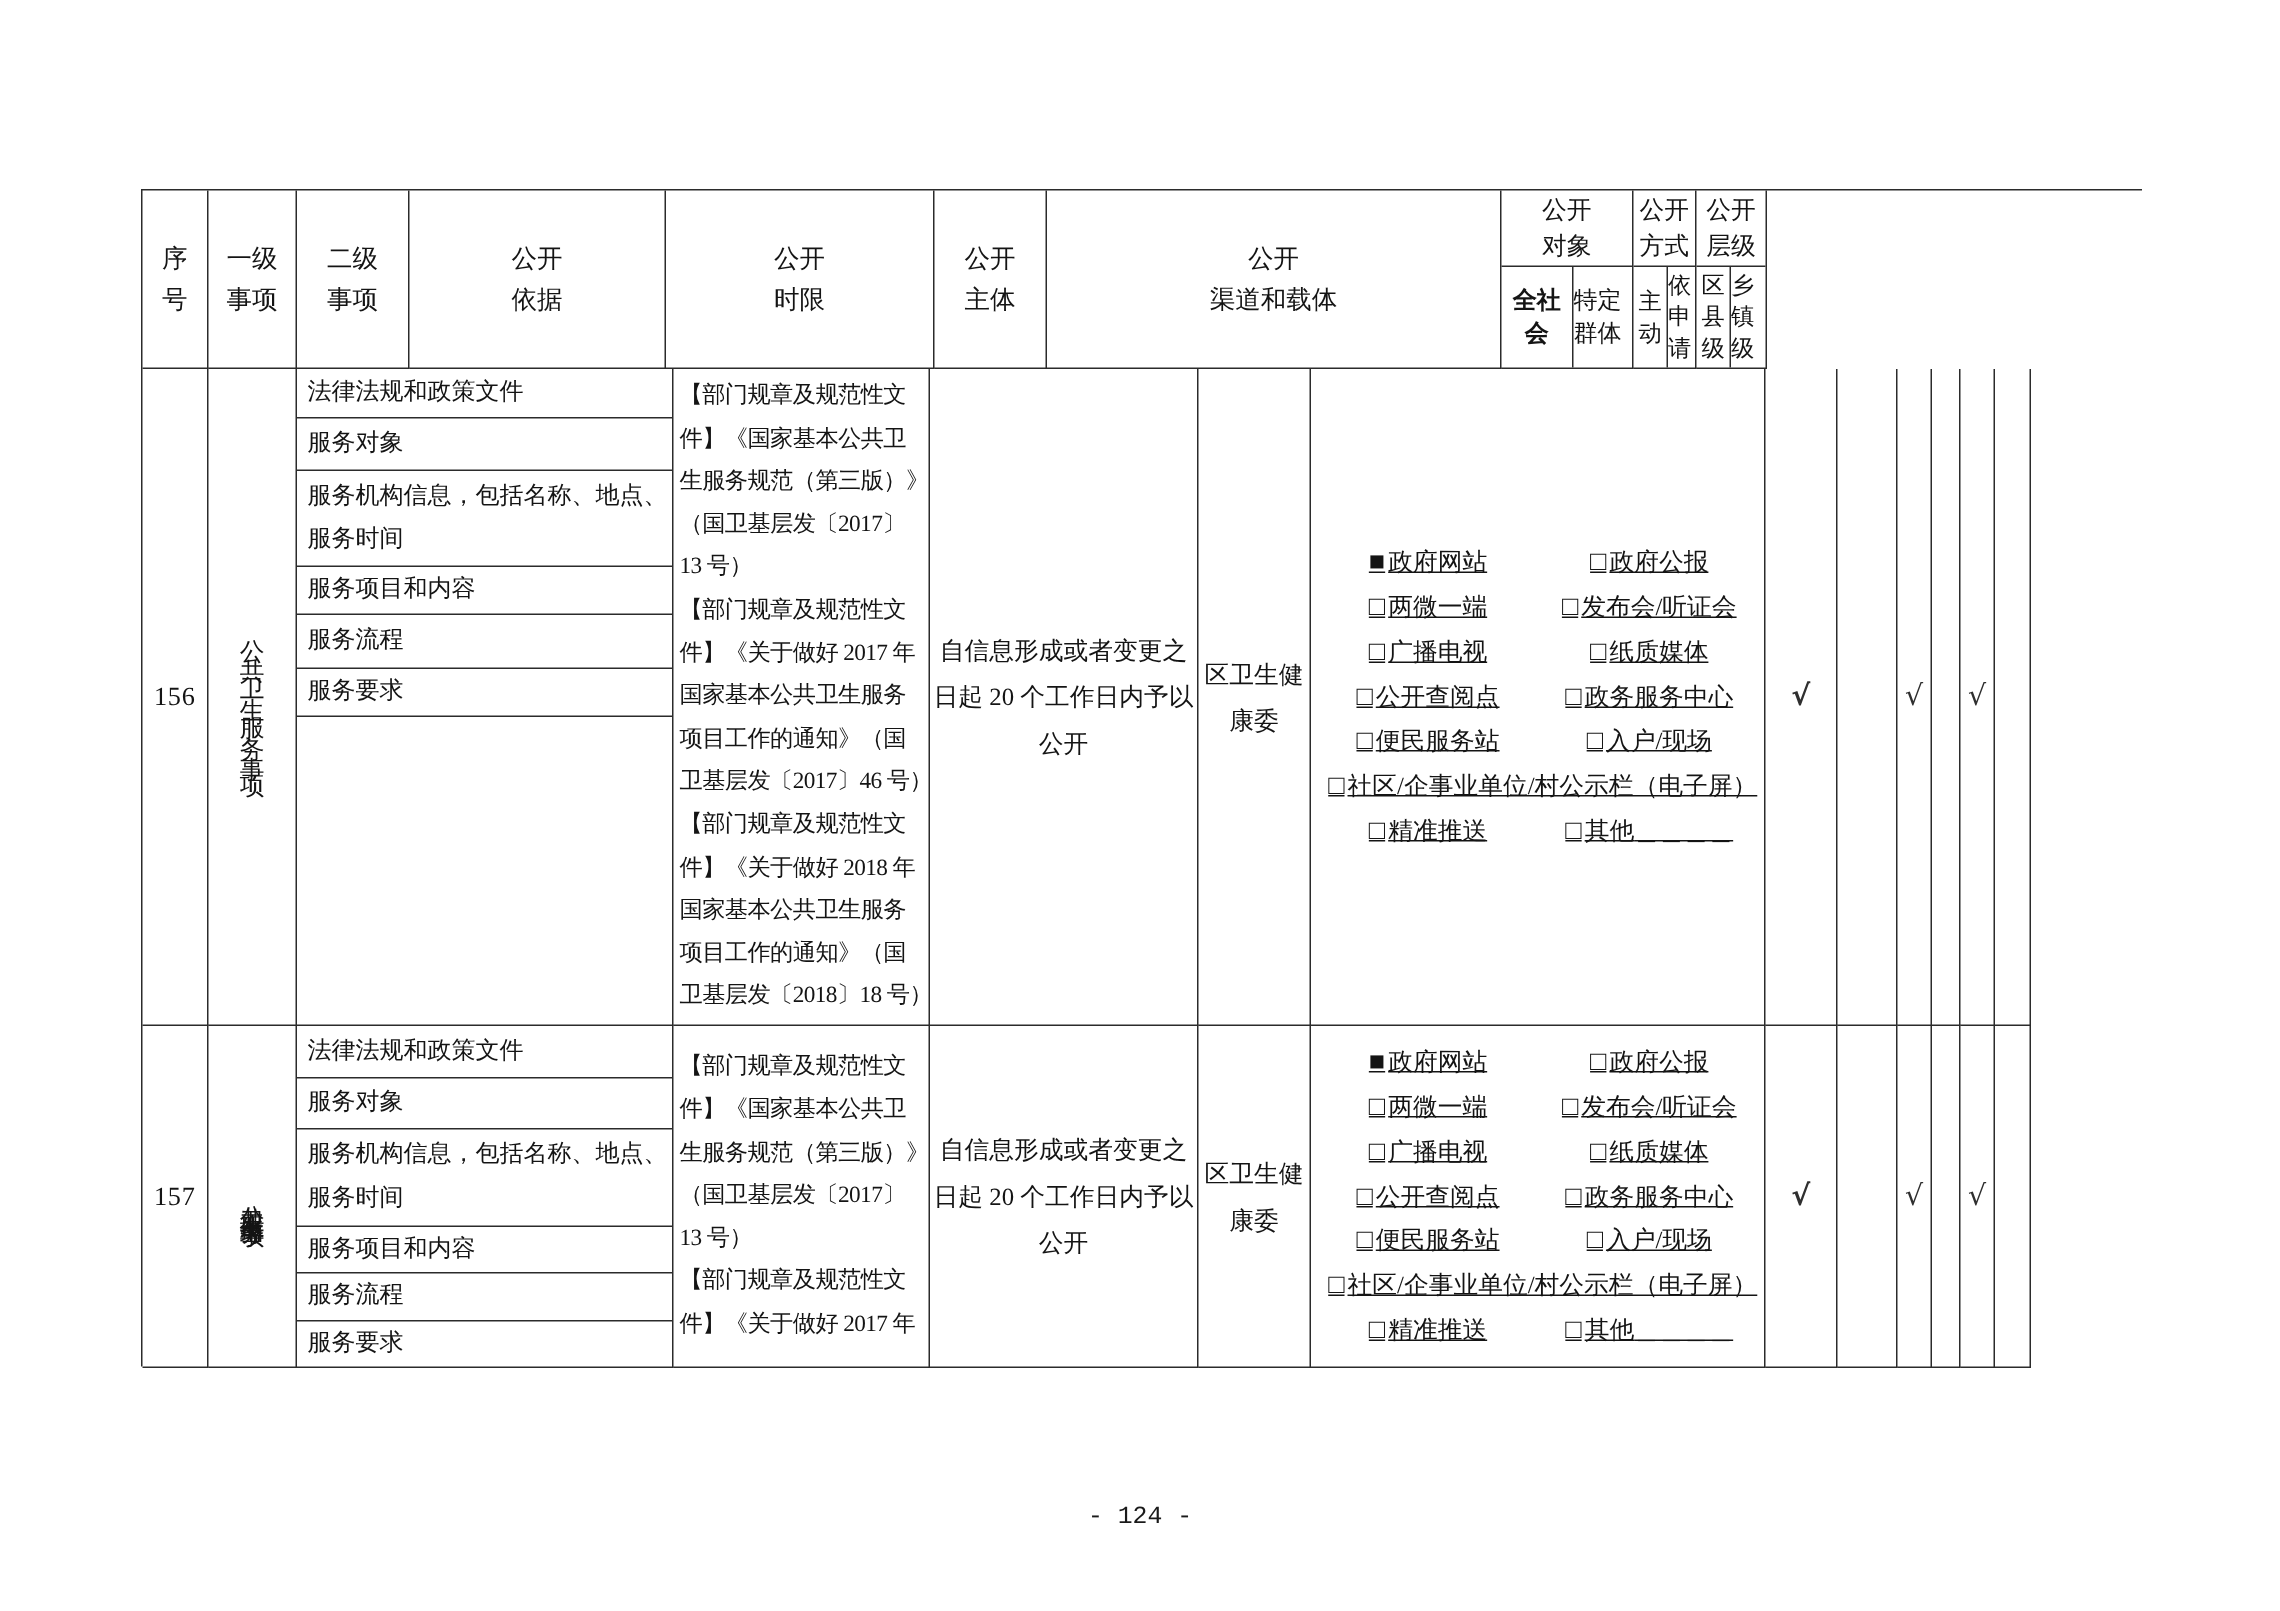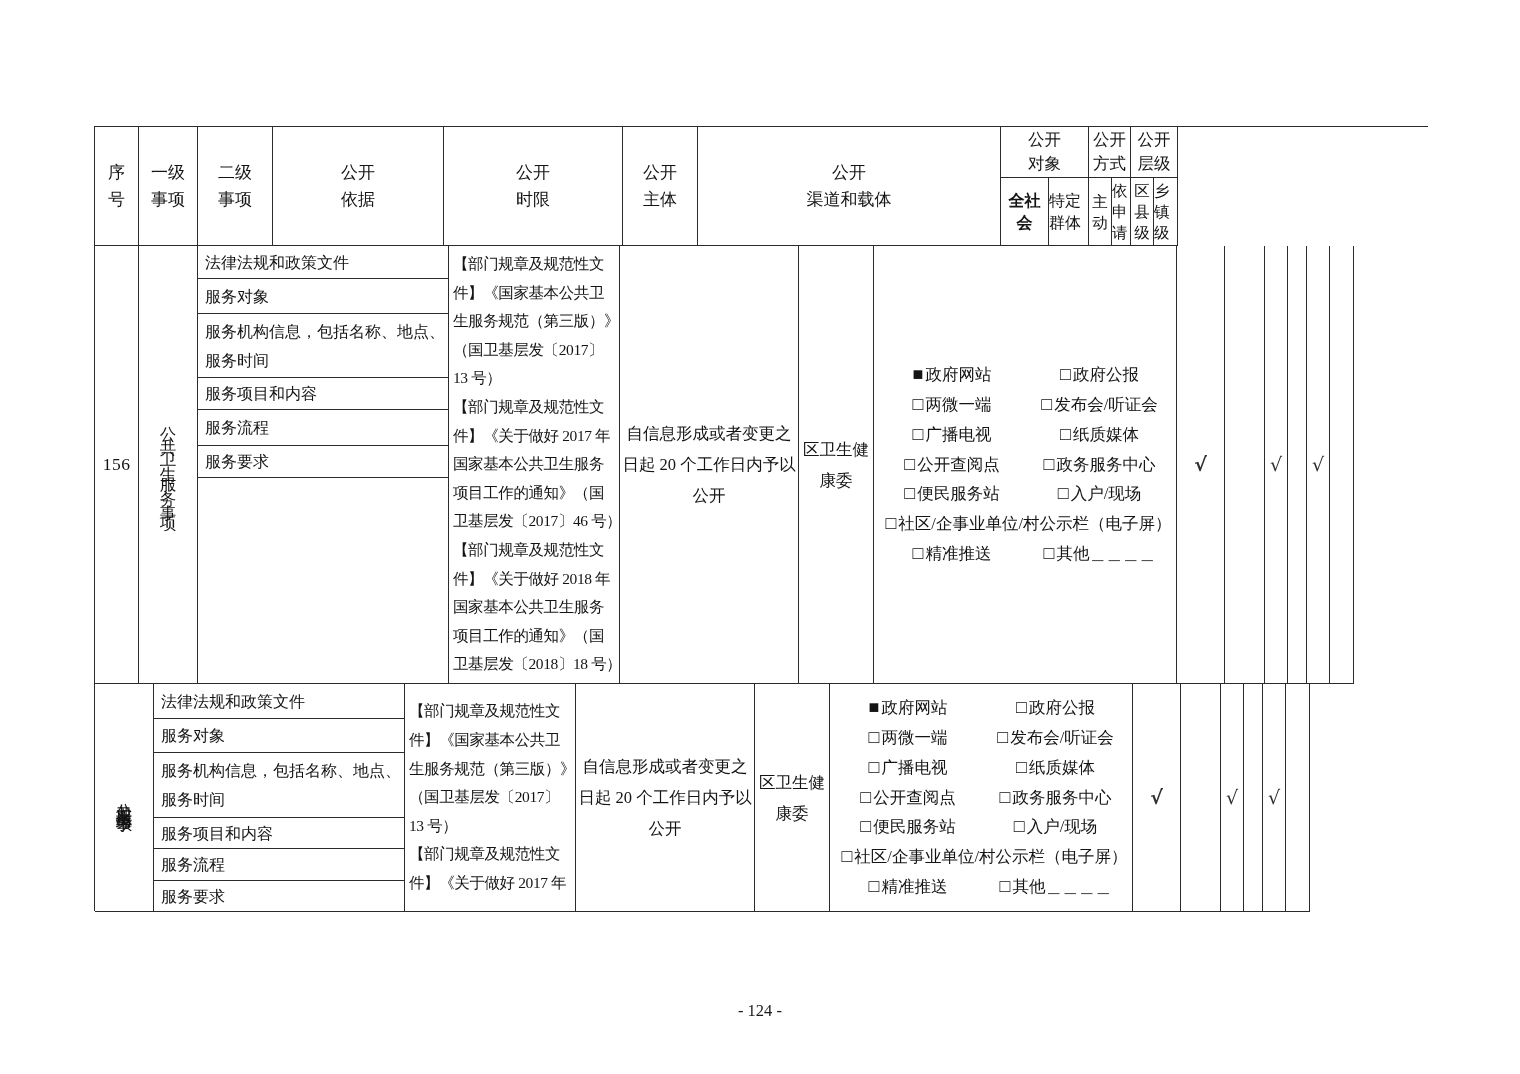--- a/index.html
+++ b/index.html
@@ -65,40 +65,40 @@
     writing-mode:vertical-rl;text-orientation:upright;
     font-size:16.5px;line-height:57px;
   }
   .vspread{letter-spacing:13px;}
   .vtight{letter-spacing:2px;}
   .level2{font-size:16.5px;line-height:32px;}
   .contentcol{flex-direction:column;align-items:stretch;justify-content:flex-start;padding:0;}
   .citem{
     box-sizing:border-box;border-bottom:1px solid #2b2b2b;
     display:flex;align-items:center;justify-content:flex-start;
-    text-align:left;padding-left:7px;font-size:16px;line-height:29px;white-space:pre;
+    text-align:left;padding-left:7px;font-size:16px;line-height:29px;white-space:pre;font-family:Liberation Mono, monospace;
   }
   .citem.fill{flex:1;border-bottom:none;}
   .basis{
     justify-content:flex-start;align-items:center;text-align:left;
     padding-left:4px;font-size:15.5px;line-height:28.6px;letter-spacing:-0.4px;
   }
   .limit{font-size:16.5px;line-height:31px;}
   .subject{font-size:16.5px;line-height:31px;}
-  .channels{flex-direction:column;align-items:flex-start;justify-content:center;padding-left:7px;}
+  .channels{flex-direction:column;align-items:flex-start;justify-content:center;padding-left:7px;text-decoration:underline;}
   .chrow{display:flex;width:100%;line-height:28.8px;font-size:16.5px;white-space:nowrap;}
   .ch-left{width:142px;flex:none;}
   .ch-right{flex:1;}
   .ch-full{width:100%;}
   .cbox{font-size:18px;margin-right:2px;}
   .uline{letter-spacing:0;}
   .mark{font-size:19px;color:#2f2f2f;font-family:"DejaVu Sans","Liberation Sans",sans-serif;}
   .footer{
     position:absolute;left:0;top:1001px;width:1520px;text-align:center;
-    font-size:16.5px;color:#1a1a1a;
+    font-size:16.5px;color:#1a1a1a;font-family:Liberation Mono, monospace;
   }
 </style>
 </head>
 <body>
 
 <div class="table">
 
   <div class="thead">
     <div class="cell w-num">序
 号</div>
@@ -217,20 +217,21 @@
 
     <div class="cell w-qsh mark">√</div>
     <div class="cell w-td mark"></div>
     <div class="cell w-zd mark">√</div>
     <div class="cell w-ysq mark"></div>
     <div class="cell w-qxj mark">√</div>
     <div class="cell w-xzj mark"></div>
   </div>
 
   <div class="trow row-b">
+    <div class="cell w-num serial">157</div>
     <div class="cell w-l1"><span class="vertical vtight">公共卫生服务事项</span></div>
 
     <div class="cell w-content contentcol">
       <div class="citem" style="height:35px">法律法规和政策文件</div>
       <div class="citem" style="height:34px">服务对象</div>
       <div class="citem" style="height:65px">服务机构信息，包括名称、地点、
 服务时间</div>
       <div class="citem" style="height:31px">服务项目和内容</div>
       <div class="citem" style="height:32px">服务流程</div>
       <div class="citem fill">服务要求</div>

